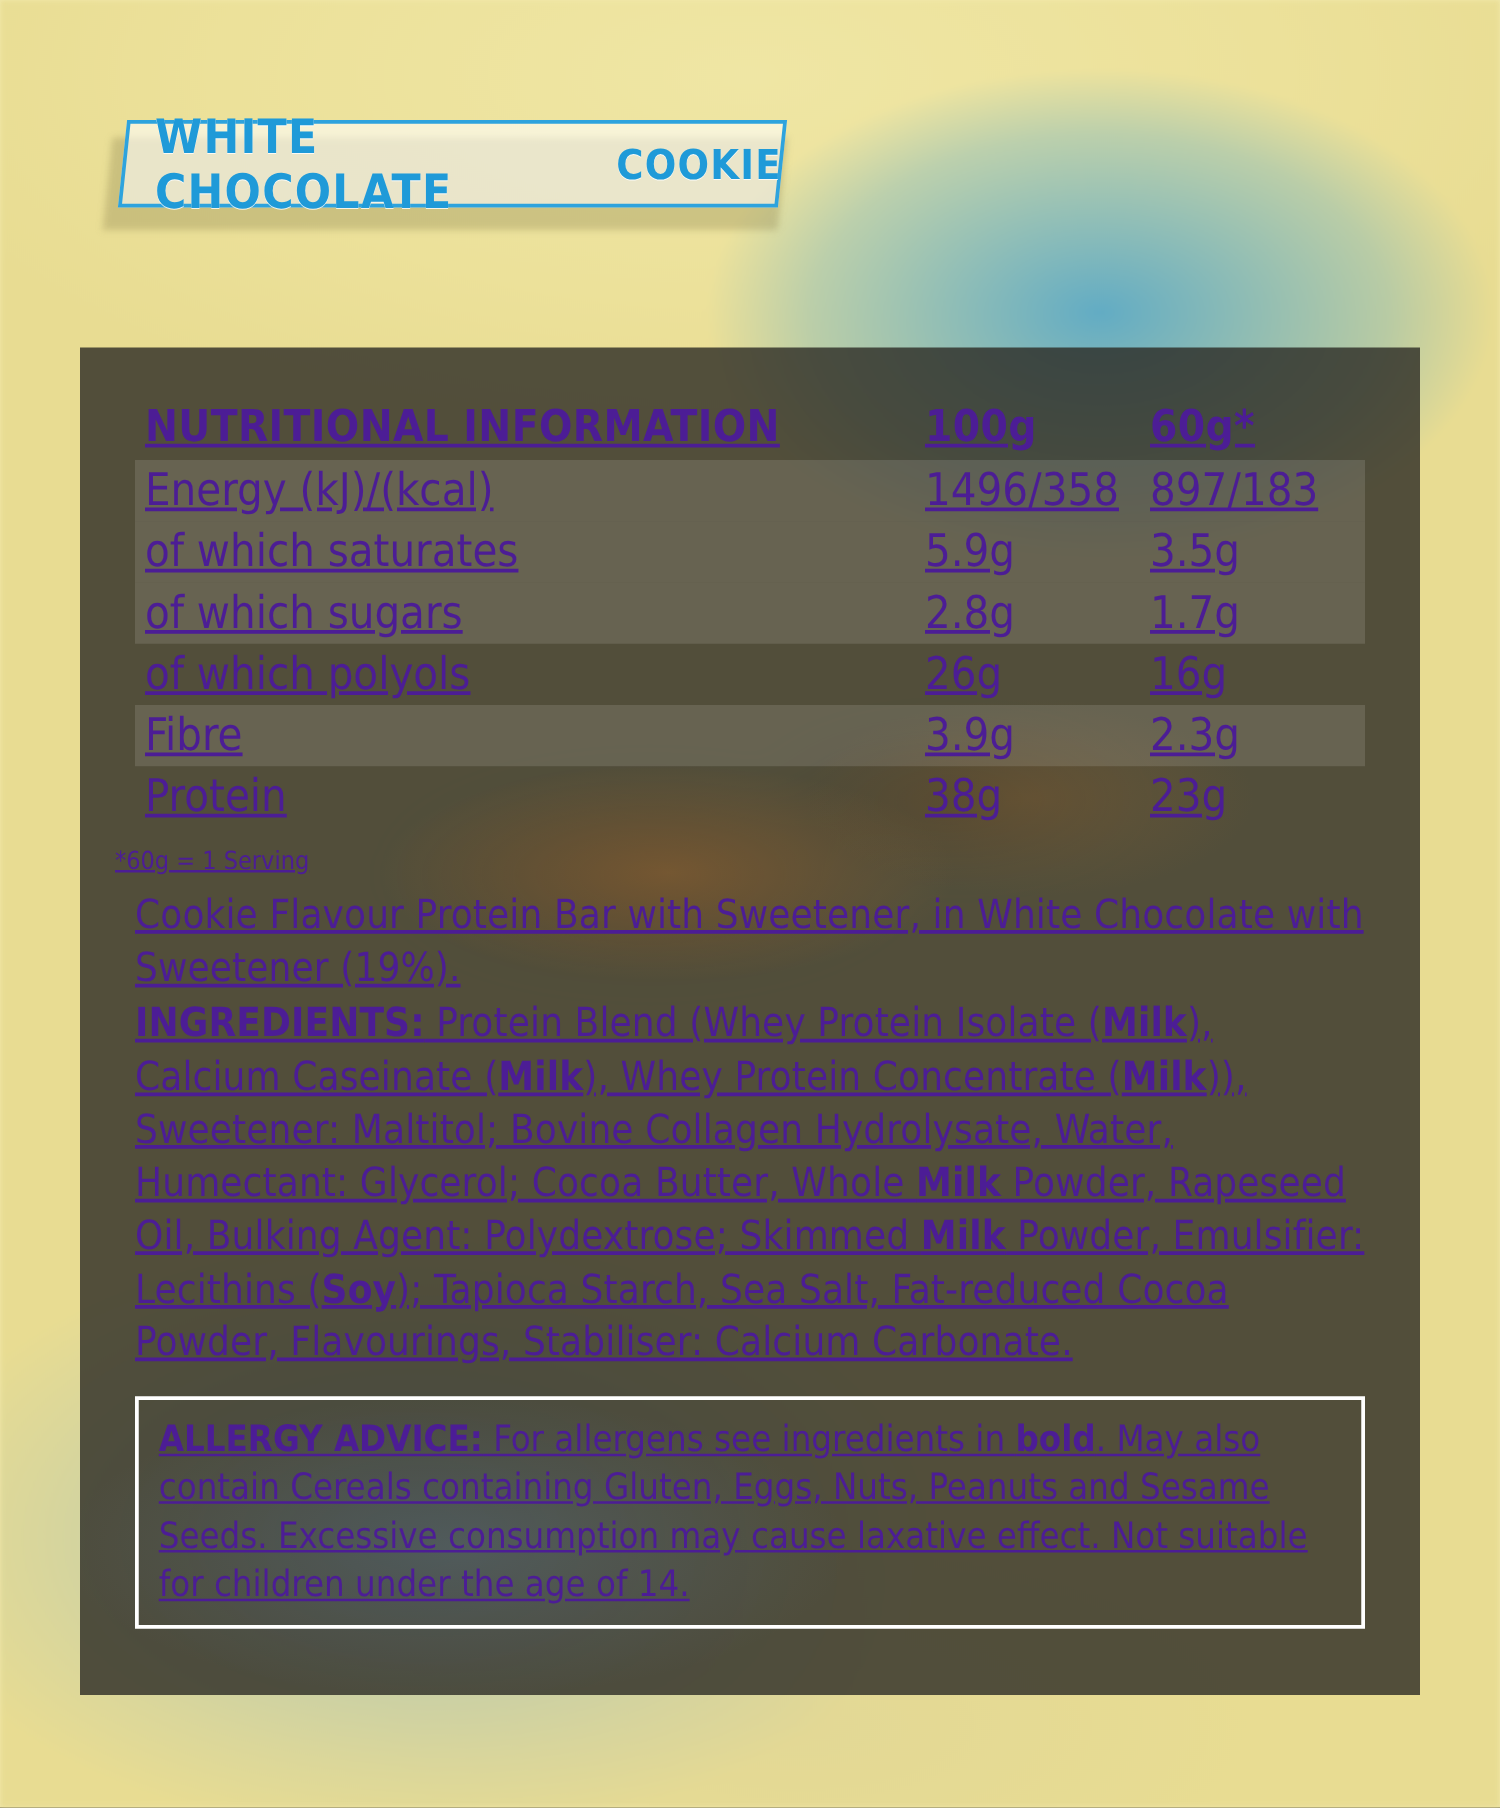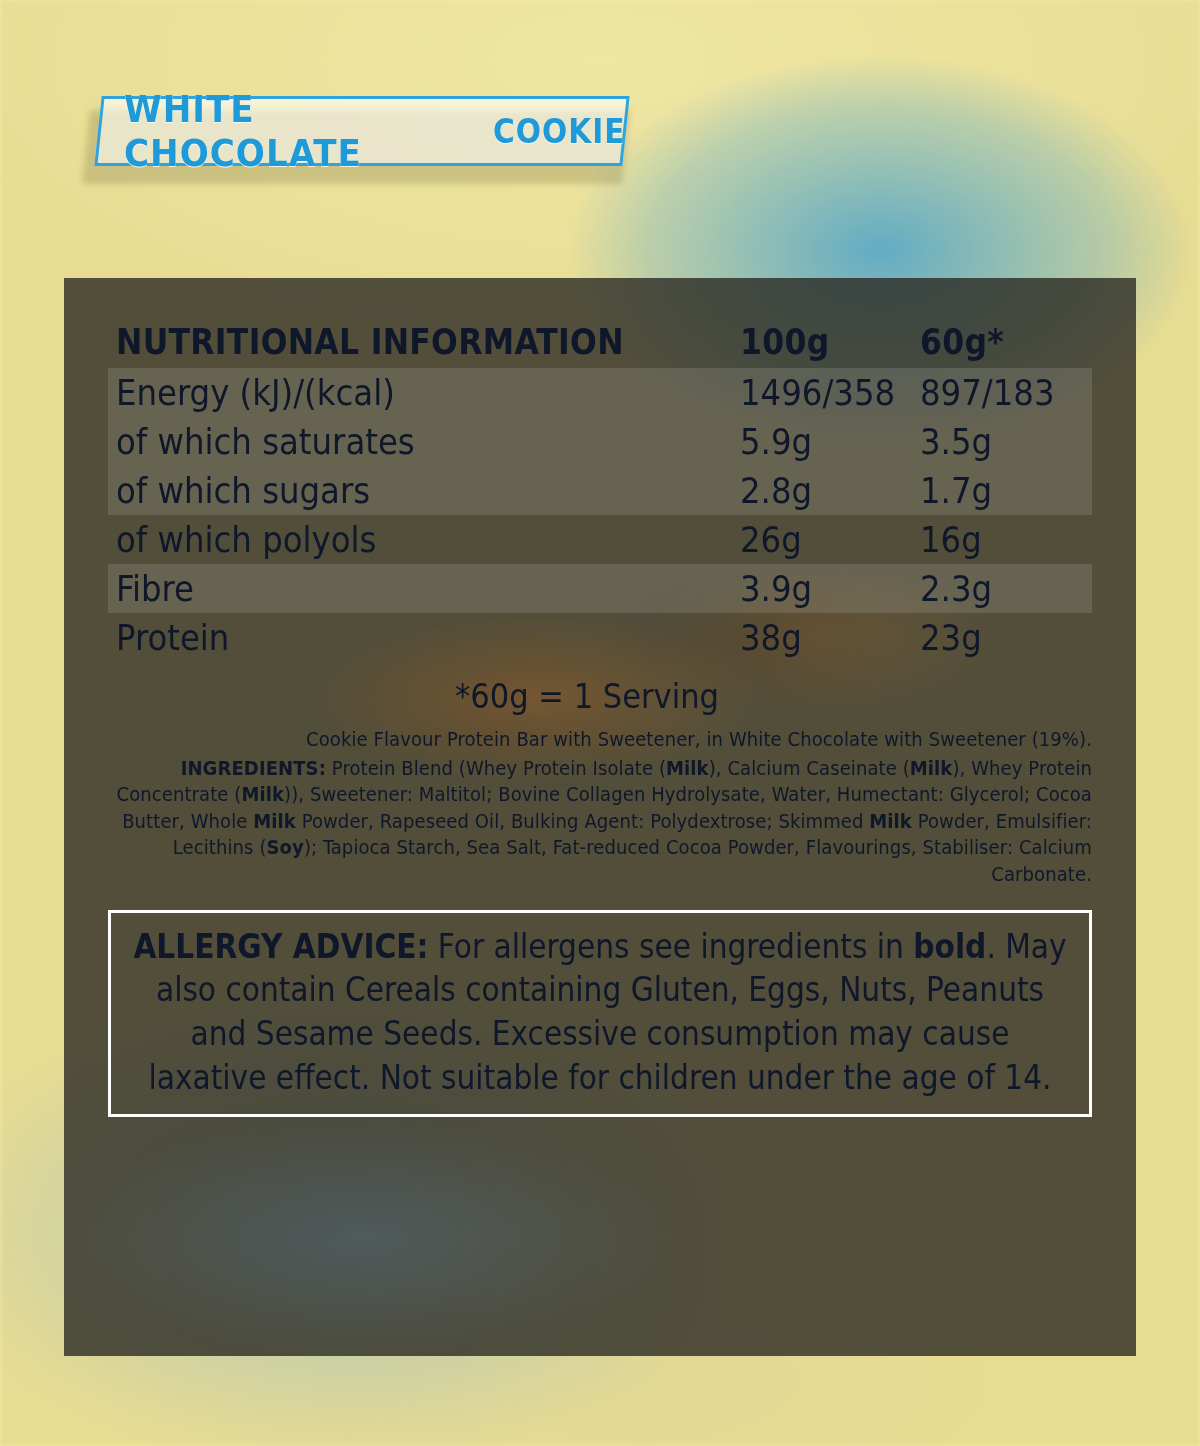--- a/index.html
+++ b/index.html
@@ -80,22 +80,23 @@
   .banner-line2 { font-size: 33px; }
 
   
   #panel {
     position: absolute;
     left: 64px;
     top: 278px;
     width: 1072px;
     height: 1078px;
     background: rgba(44,42,36,0.80);
-    color: #0f172a;
+    color: #4c1d95;
     padding: 40px 28px 0 28px;
+    text-decoration: underline;
   }
   #panel::before {
     content: "";
     position: absolute;
     inset: 0;
     background:
       radial-gradient(ellipse 320px 120px at 470px 420px, rgba(168,112,52,0.45) 0%, rgba(168,112,52,0) 72%),
       radial-gradient(ellipse 250px 110px at 760px 360px, rgba(150,100,45,0.30) 0%, rgba(150,100,45,0) 72%),
       radial-gradient(ellipse 420px 160px at 300px 960px, rgba(110,140,170,0.25) 0%, rgba(110,140,170,0) 75%);
     pointer-events: none;
@@ -121,46 +122,44 @@
     font-weight: bold;
     letter-spacing: 0.3px;
     padding-bottom: 6px;
   }
   .col-label { text-align: left; }
   .col-val { text-align: left; width: 180px; }
   tbody tr.striped { background: rgba(255,255,255,0.12); }
   td.indent { padding-left: 26px; }
 
   #serving-note {
-    text-align: center;
-    font-size: 34px;
+    text-align: left;
+    font-size: 20px;
     margin: 14px 26px 10px 0;
     font-family: "DejaVu Sans Condensed", "Liberation Sans", sans-serif;
   }
 
   
   .para {
     margin: 0 16px 2px 16px;
-    font-size: 20px;
+    font-size: 32px;
     line-height: 1.33;
     font-family: "DejaVu Sans Condensed", "Liberation Sans", sans-serif;
     letter-spacing: 0.1px;
-    text-align: right;
   }
   .para b { font-weight: bold; }
 
   
   #allergy {
     margin: 22px 16px 0 16px;
     border: 3px solid #ffffff;
     padding: 12px 16px 14px 16px;
-    font-size: 33px;
+    font-size: 29px;
     line-height: 1.33;
     font-family: "DejaVu Sans Condensed", "Liberation Sans", sans-serif;
-    text-align: center;
   }
   #allergy b { font-weight: bold; }
 </style>
 </head>
 <body>
 
 <div id="bg"></div>
 <div id="bg2"></div>
 
 <div id="banner-wrap">

